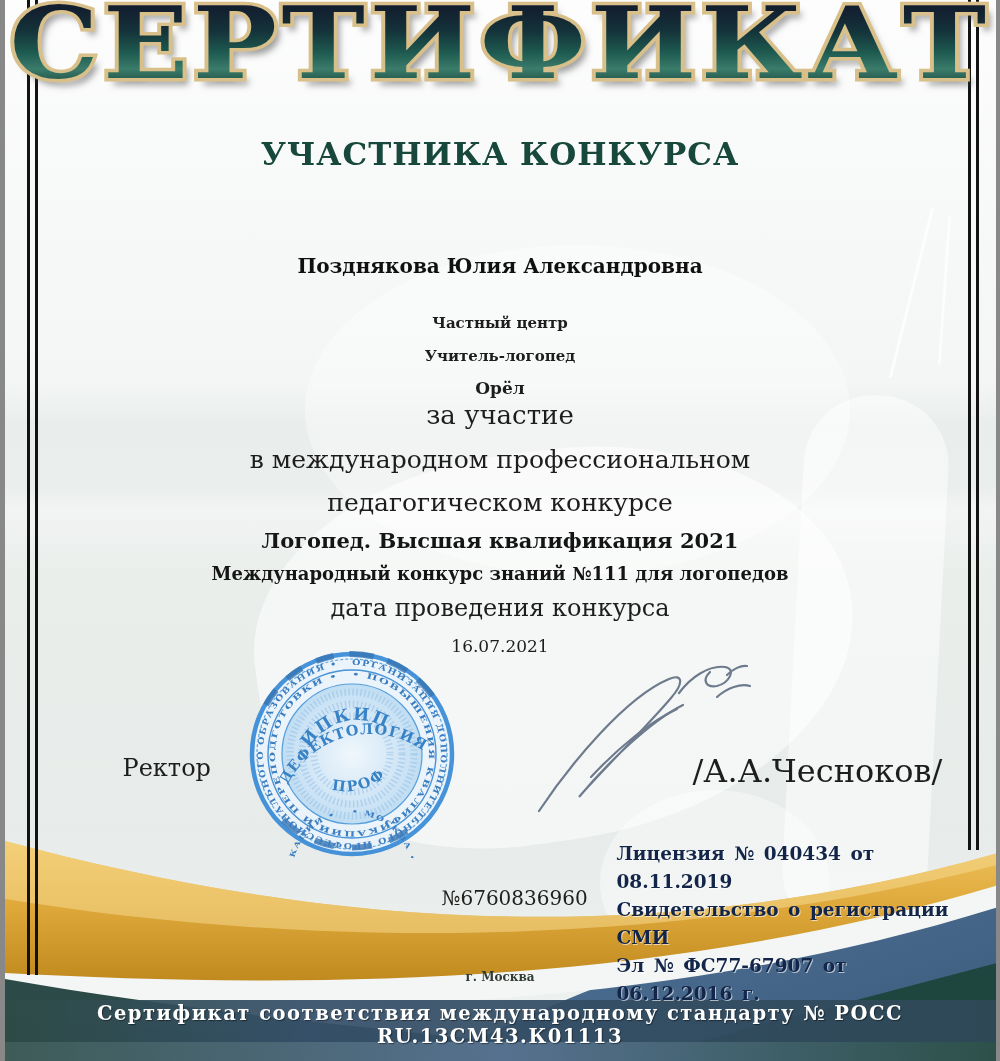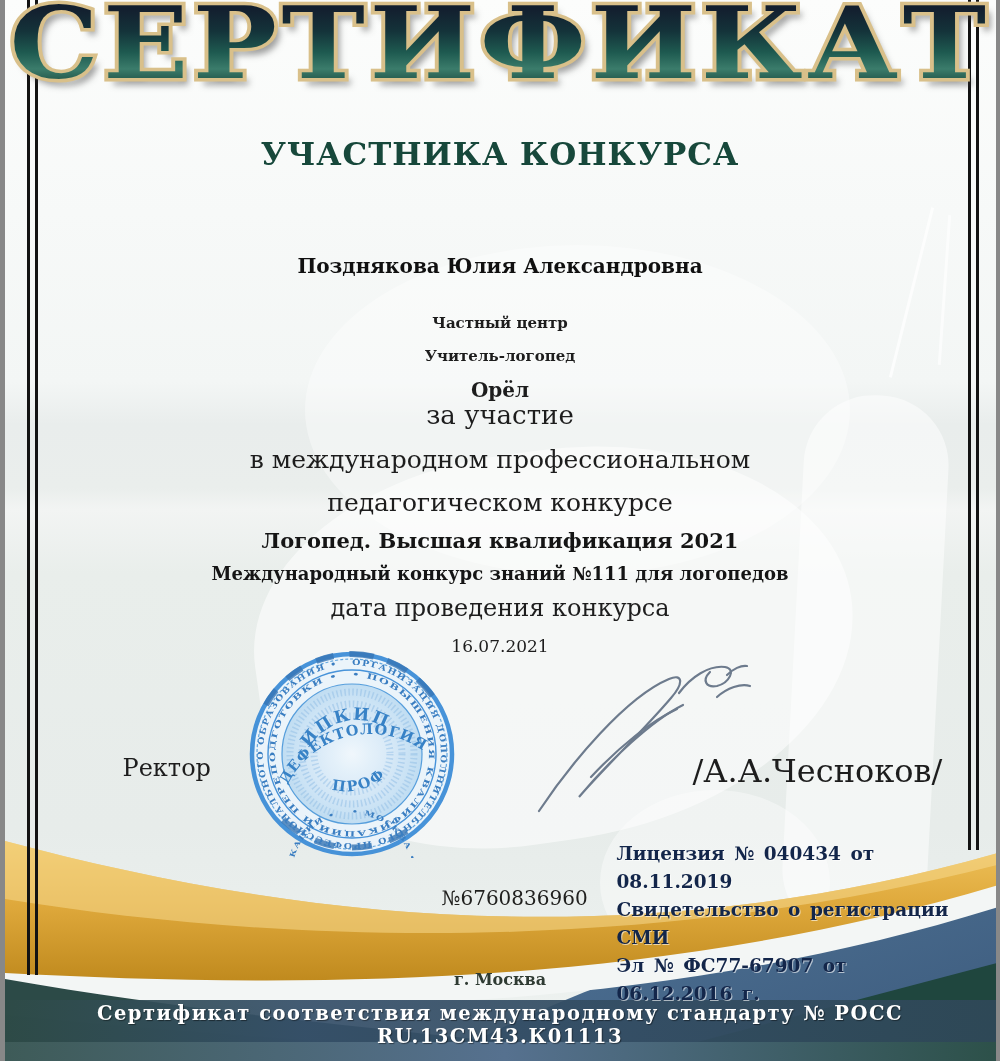--- a/index.html
+++ b/index.html
@@ -41,34 +41,34 @@
     background:linear-gradient(180deg,#0D1B2E 0%,#13202F 22%,#14333A 40%,#1E5A50 58%,#3B7C6B 72%,#174439 88%,#0E322C 100%);
     -webkit-background-clip:text;background-clip:text;color:transparent;
   }
   
   .line{position:absolute;left:0;right:0;text-align:center;color:#1D1D1D;z-index:10;}
   .subtitle{top:136px;font-size:31px;font-weight:bold;letter-spacing:1px;color:#17483B;}
   .award{top:220px;font-size:23px;}
   .recipient{top:254px;font-size:20px;font-weight:bold;color:#101010;}
   .org{top:314px;font-size:15px;font-weight:bold;}
   .pos{top:347px;font-size:15px;font-weight:bold;}
-  .city{top:378px;font-size:20px;font-weight:bold;}
+  .city{top:378px;font-size:17px;font-weight:bold;}
   .part{top:400px;font-size:26px;}
   .c1{top:445px;font-size:25px;}
   .c2{top:488px;font-size:25px;}
   .cname{top:528px;font-size:21px;font-weight:bold;color:#151515;}
   .cdetail{top:563px;font-size:18px;font-weight:bold;color:#151515;}
   .dlabel{top:594px;font-size:24px;}
   .dvalue{top:636px;font-size:17px;font-weight:normal;}
   .rector{position:absolute;left:118px;top:754px;font-size:24px;color:#1D1D1D;z-index:10;}
   .signatory{position:absolute;left:688px;top:752px;font-size:32px;color:#1D1D1D;z-index:11;}
   .license{position:absolute;left:612px;top:840px;width:350px;font-size:18.5px;font-weight:bold;
            color:#13264A;line-height:28px;word-spacing:3px;z-index:11;text-shadow:1px 1px 0 rgba(255,255,255,.6);}
   .number{position:absolute;left:437px;top:886px;font-size:20px;color:#20201E;z-index:11;}
-  .moscow{top:970px;font-size:16px;font-weight:bold;color:#2F3B33;z-index:12;}
+  .moscow{top:970px;font-size:12px;font-weight:bold;color:#2F3B33;z-index:12;}
   .band-text{top:1002px;font-size:19.5px;font-weight:bold;color:#FFFFFF;letter-spacing:1.5px;
              z-index:12;text-shadow:1px 1px 1px rgba(0,0,0,.45);}
   
   .bottom-art{position:absolute;left:0;top:761px;width:1000px;height:300px;z-index:5;}
   .stamp{position:absolute;left:243px;top:650px;width:208px;height:208px;z-index:9;opacity:.95;filter:blur(.3px);}
   .signature{position:absolute;left:526px;top:655px;width:240px;height:160px;z-index:11;}
 </style>
 </head>
 <body>
 

